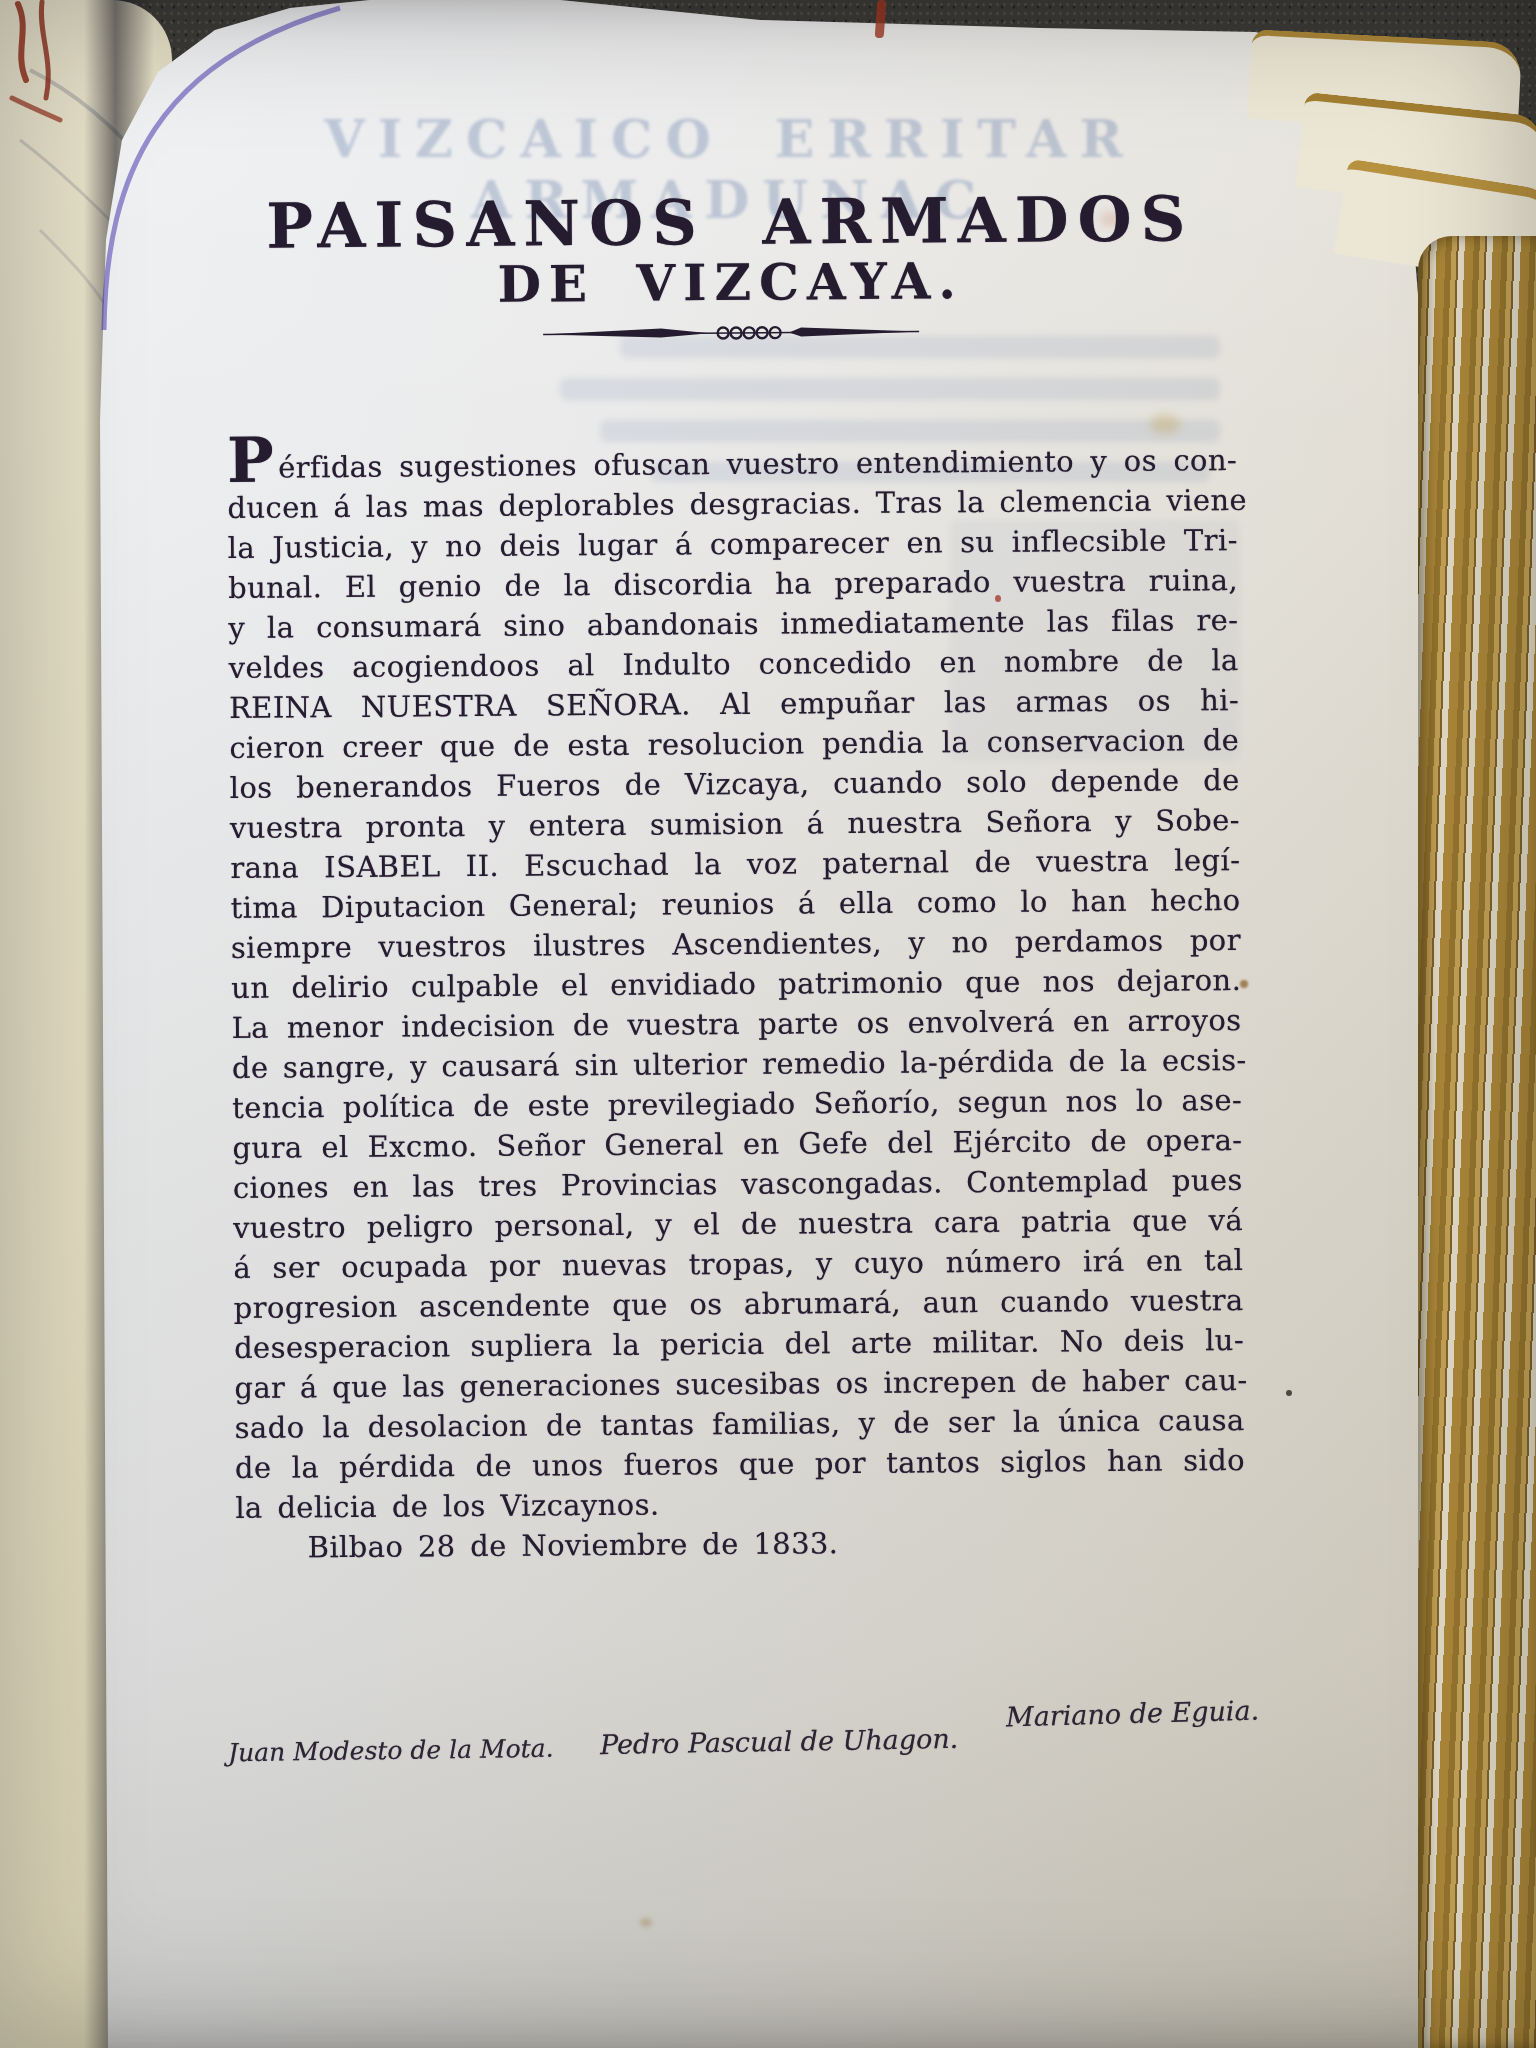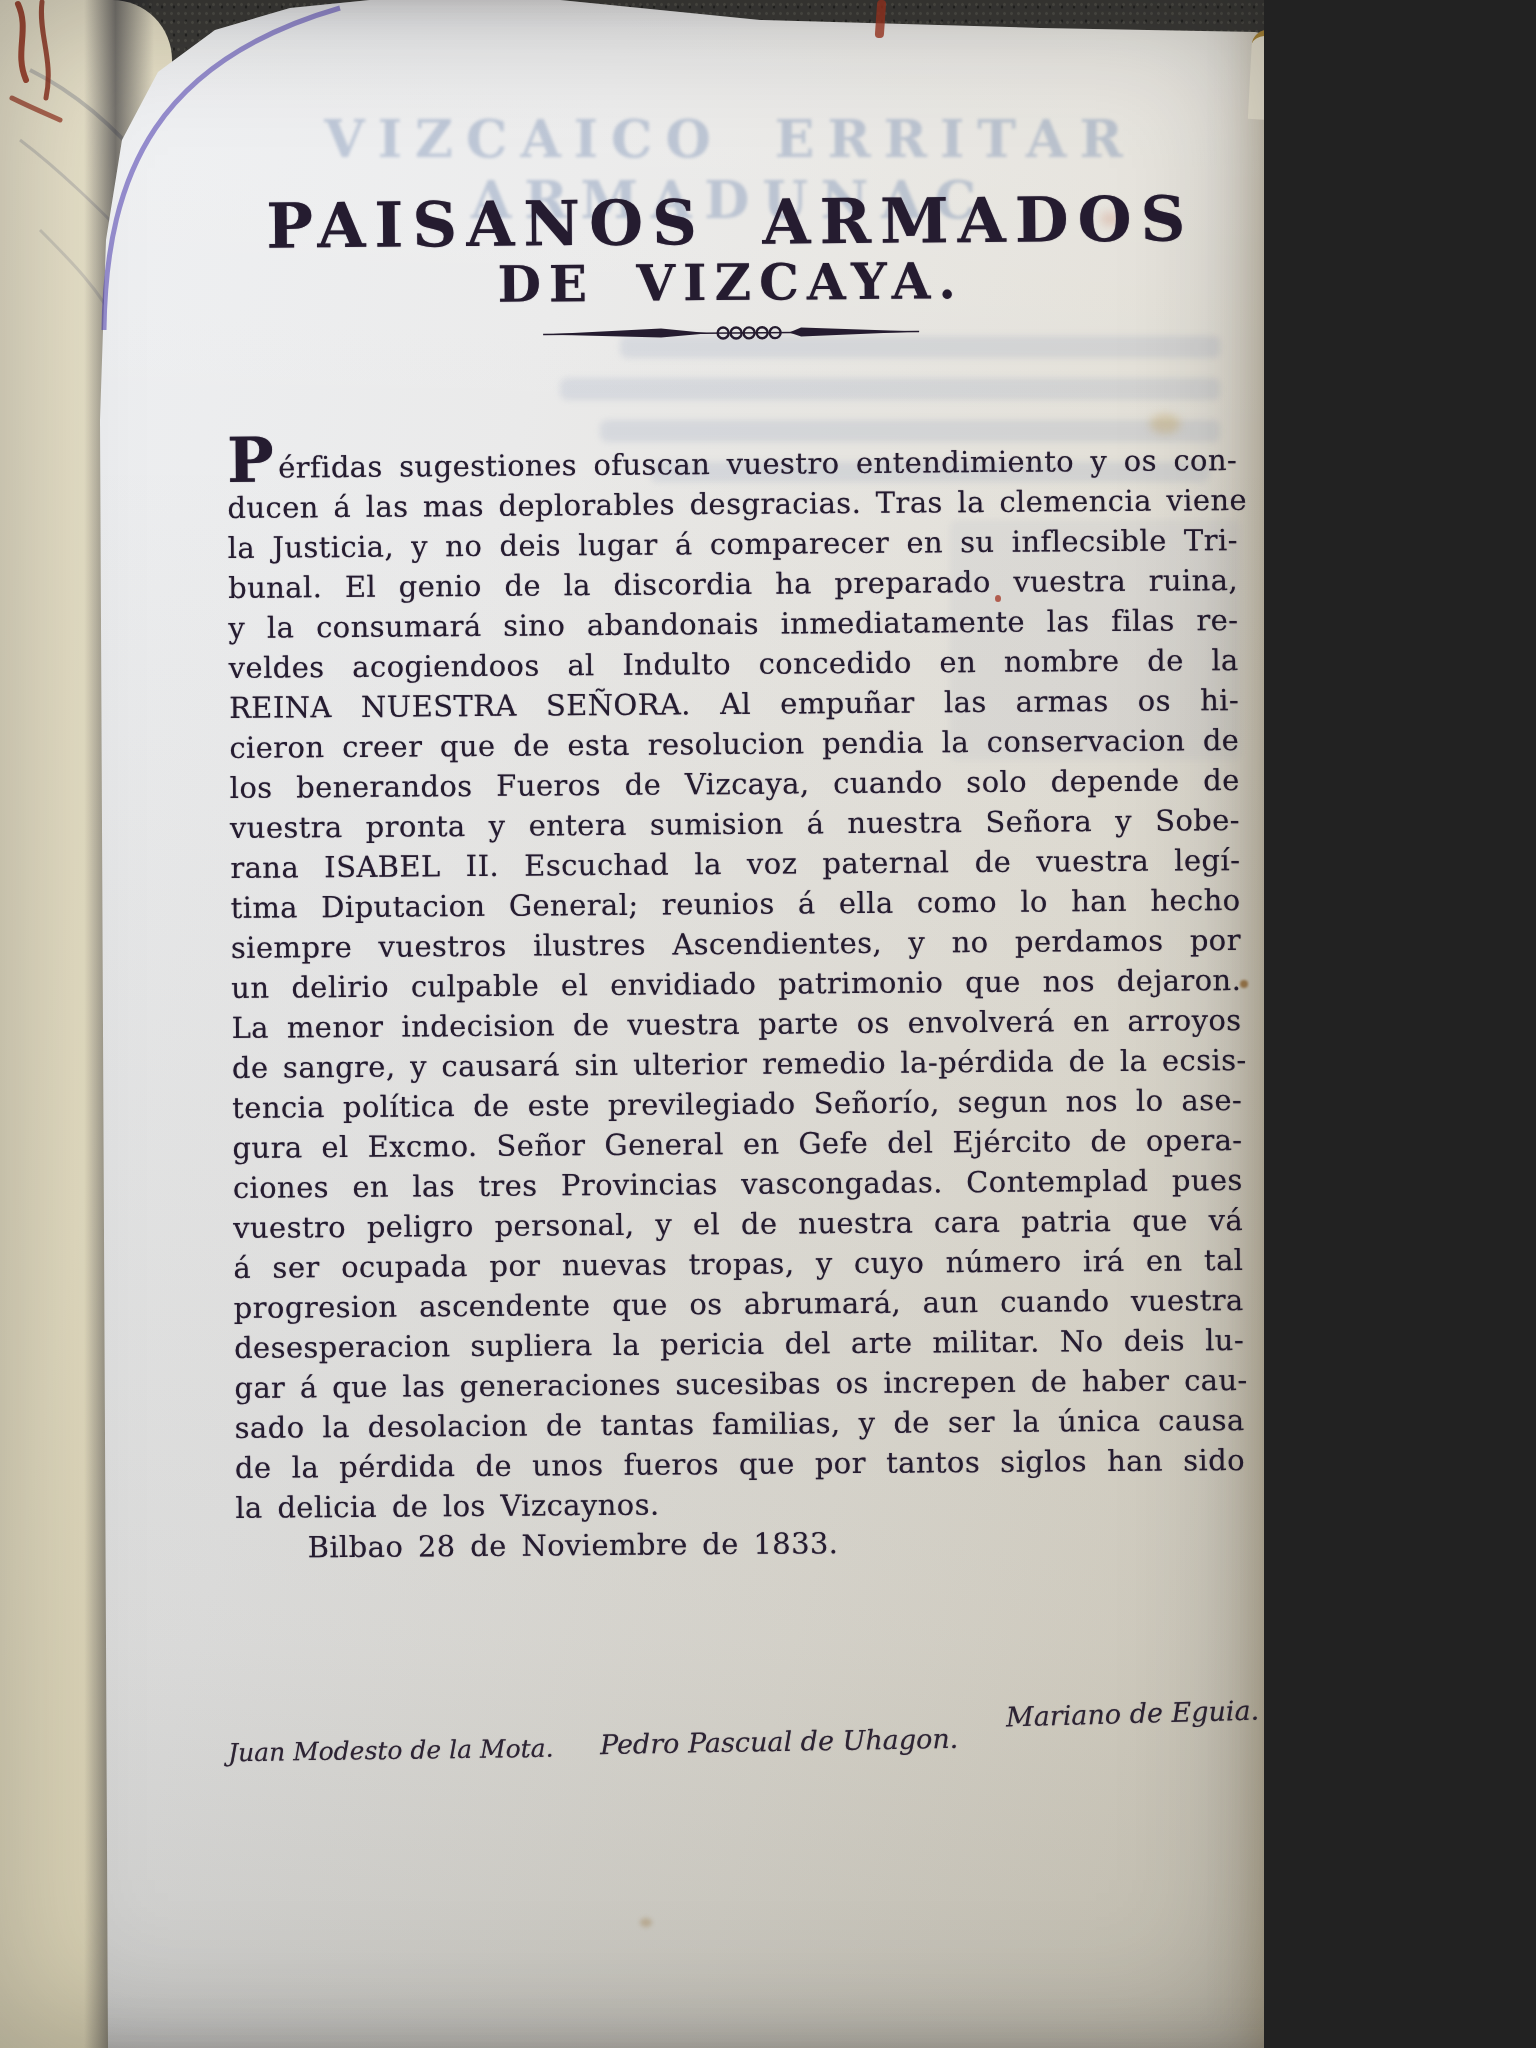--- a/index.html
+++ b/index.html
@@ -1,17 +1,17 @@
 <!DOCTYPE html>
 <html><head>
 <meta charset="utf-8">
 <style>
   html,body{margin:0;padding:0;background:#222;}
   .stage{
-    position:relative;width:1264px;height:2048px;overflow:hidden;
+    position:relative;width:1536px;height:2048px;overflow:hidden;
     font-family:"DejaVu Serif","Liberation Serif",serif;
     background-color:#3b3a37;
     background-image:
       radial-gradient(rgba(140,140,125,.22) 1px, transparent 1.6px),
       radial-gradient(rgba(10,10,10,.45) 1px, transparent 1.6px);
     background-size:7px 9px, 12px 14px;
   }
   .stage *{box-sizing:border-box;}
   
   .left-page{

